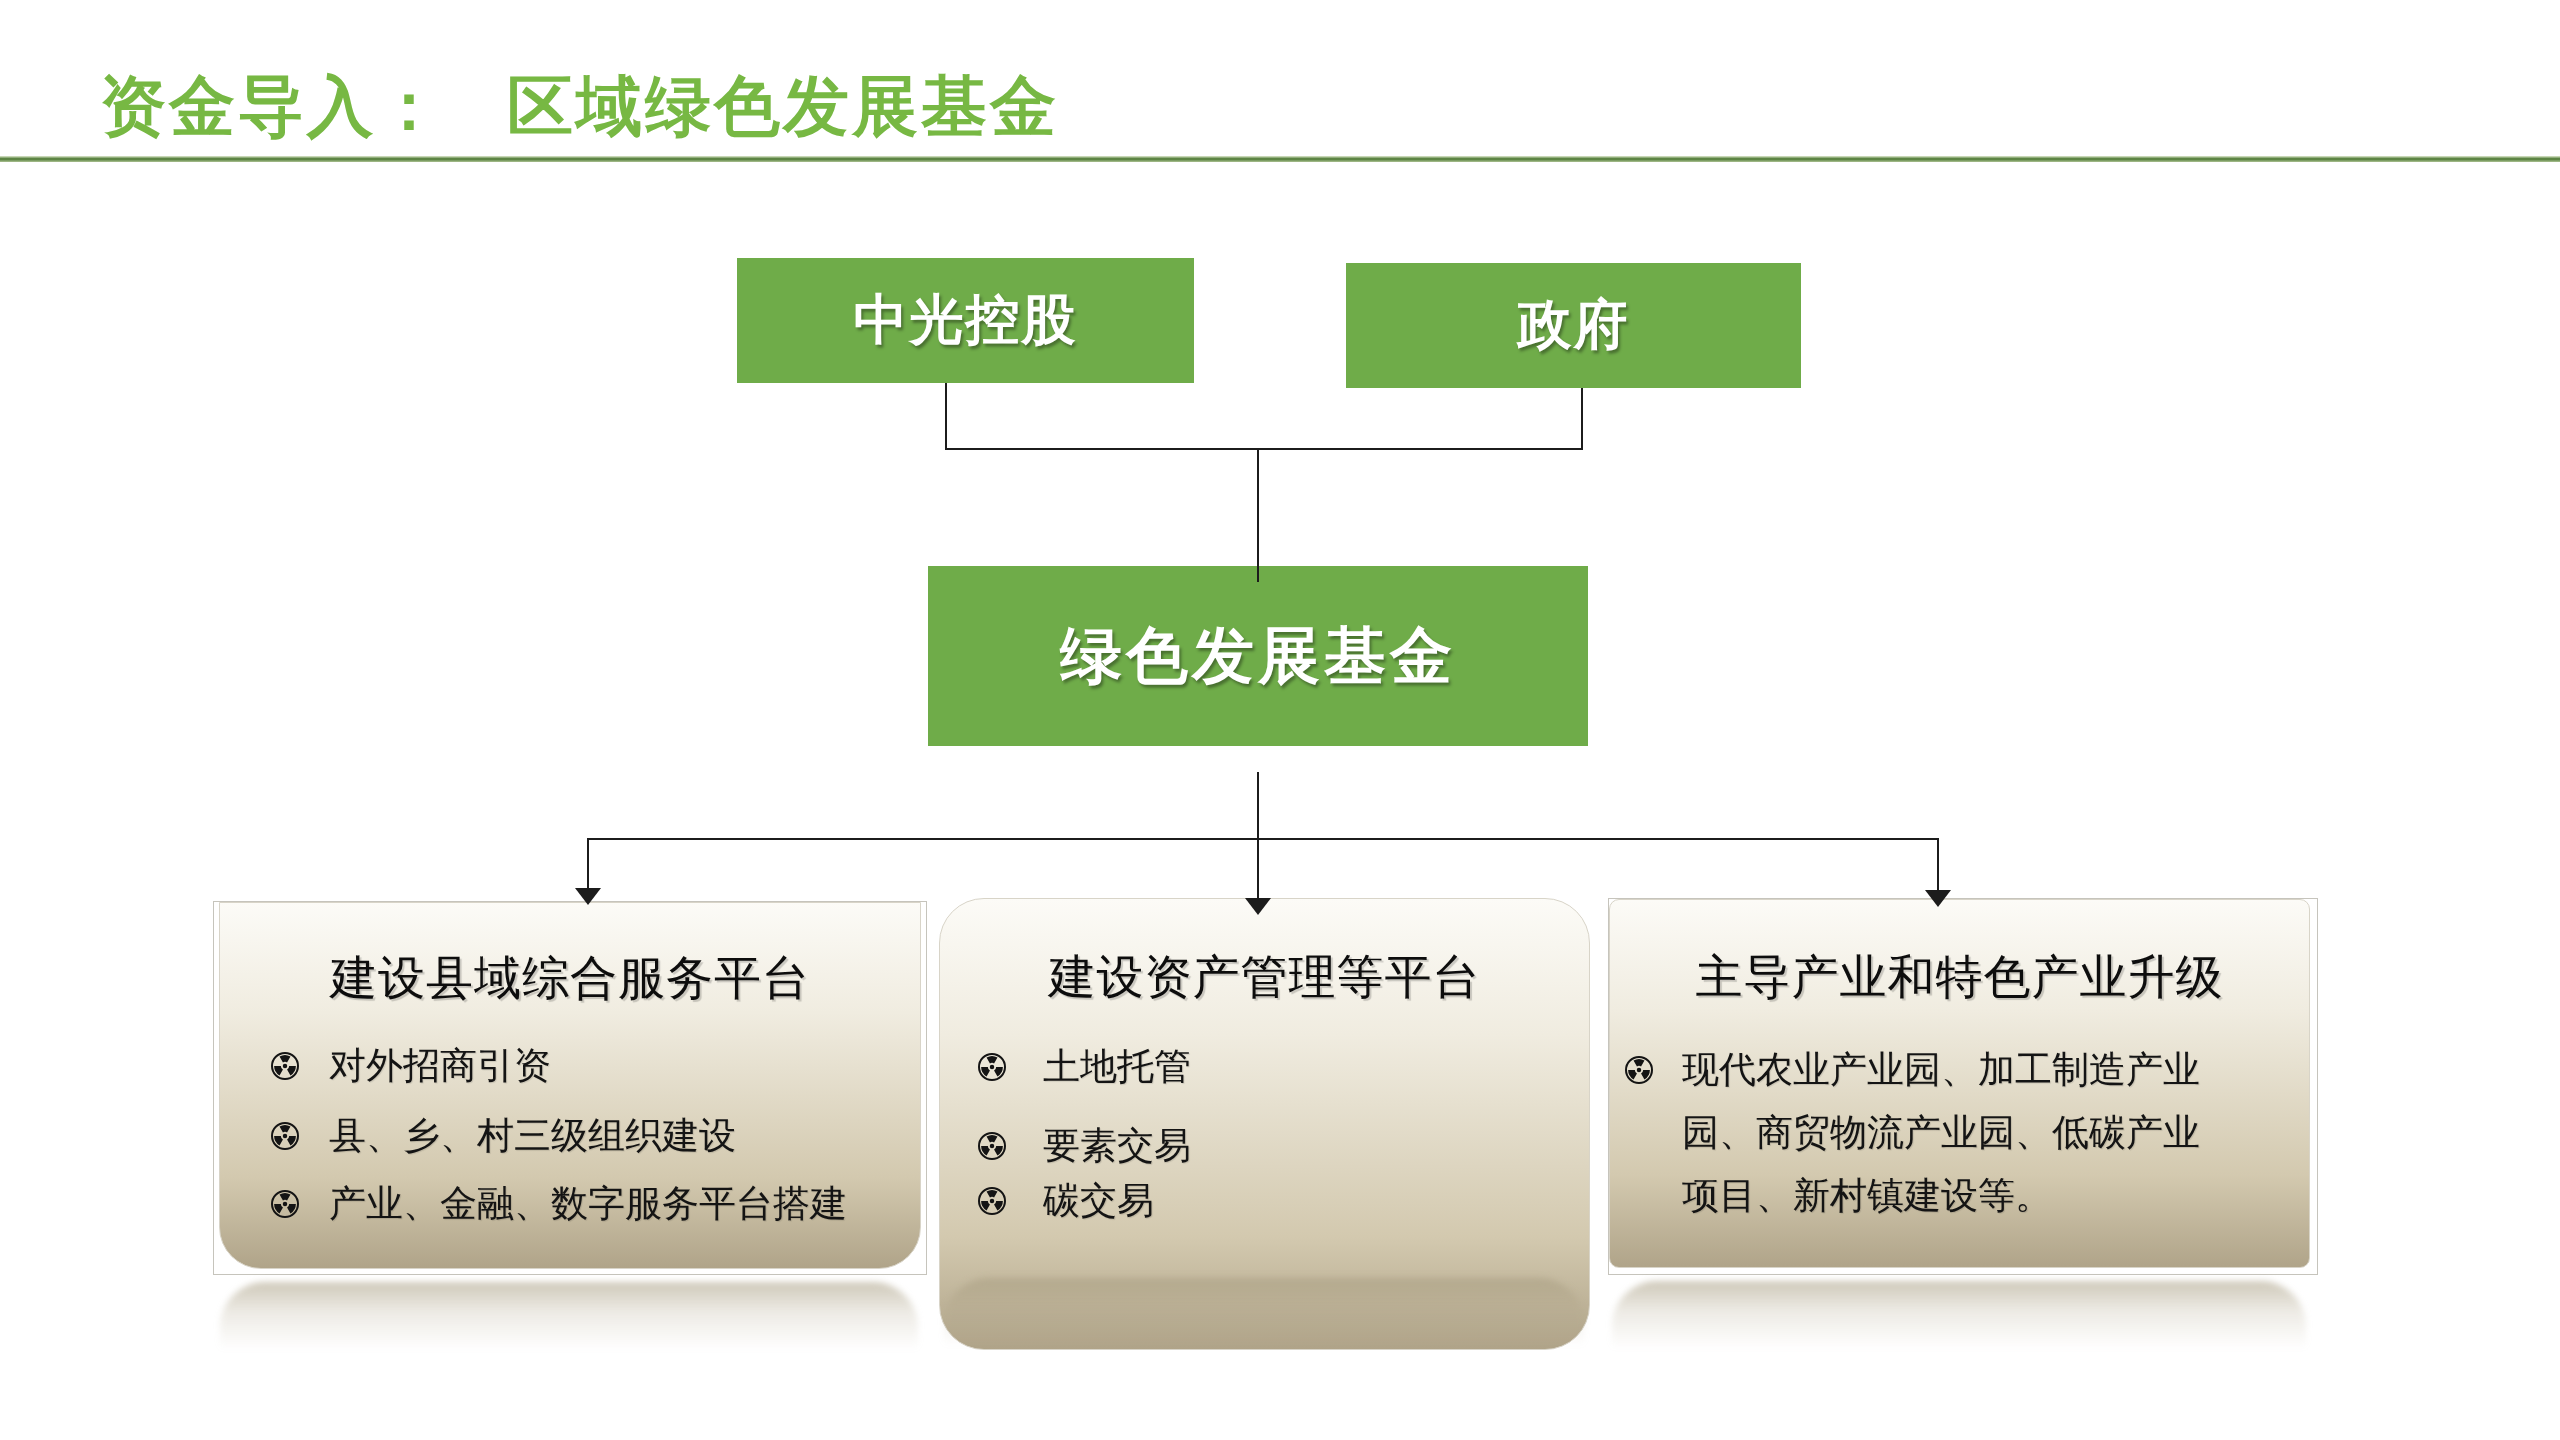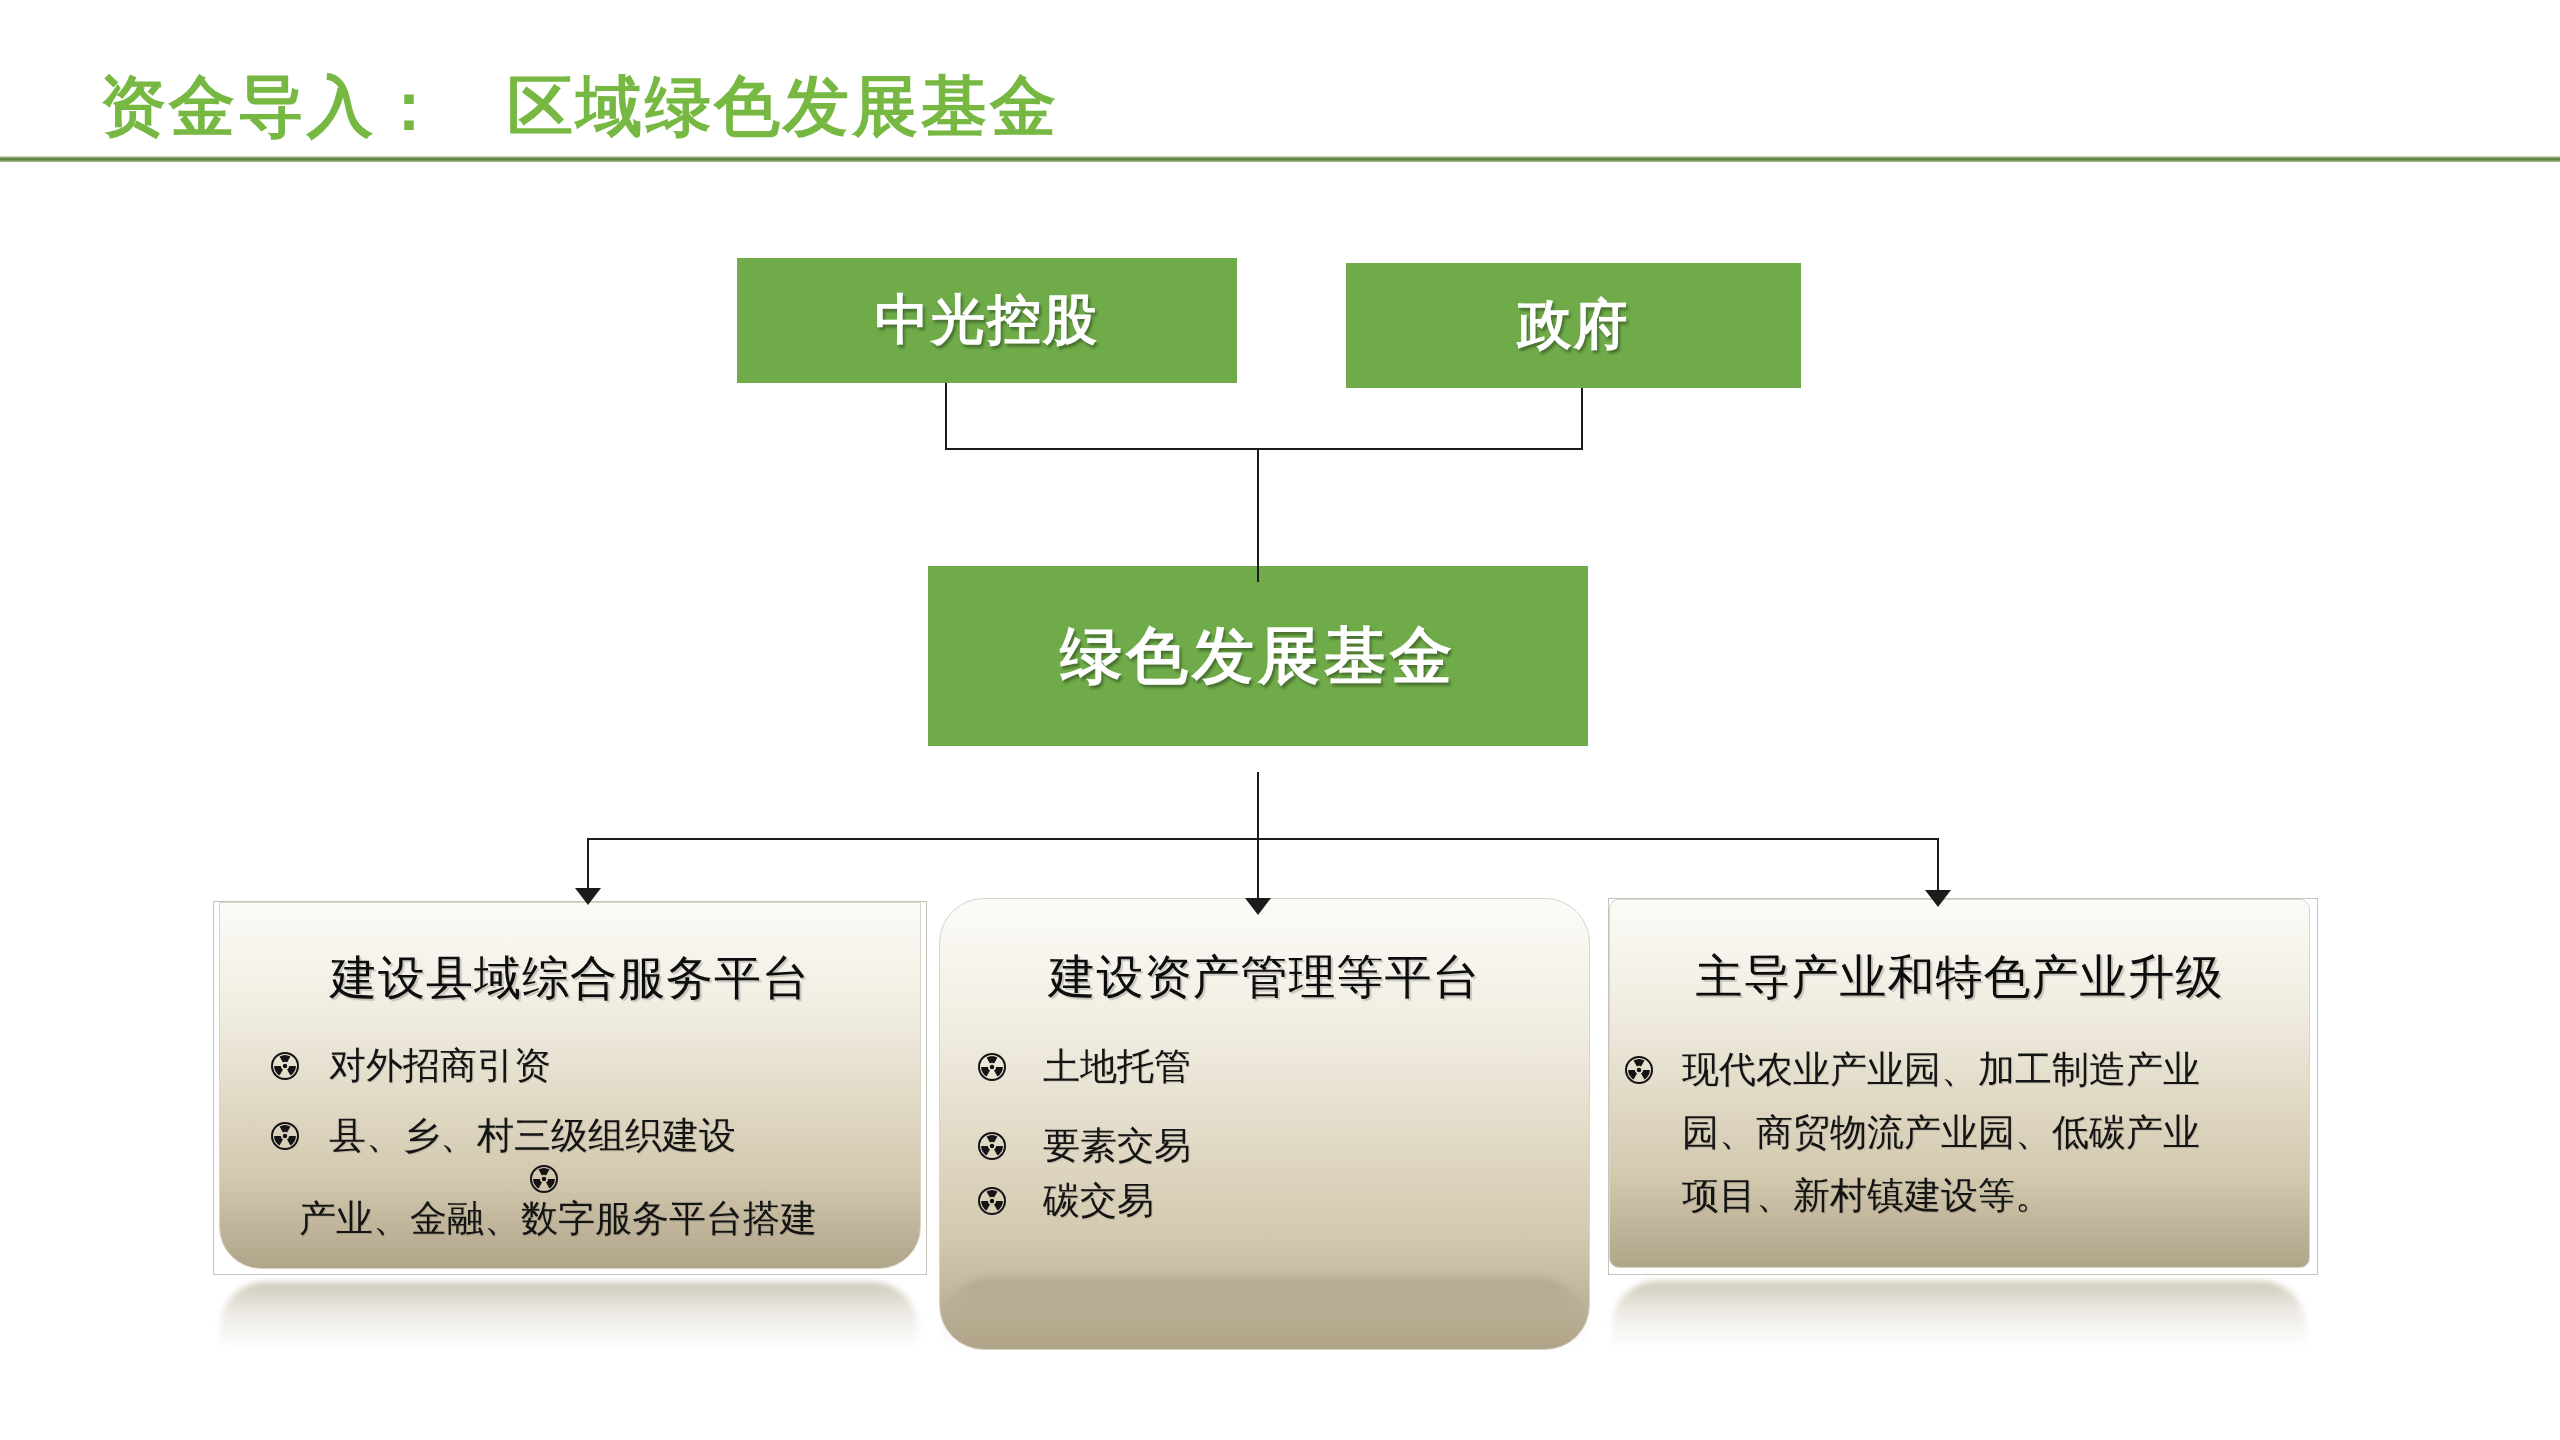--- a/index.html
+++ b/index.html
@@ -18,21 +18,21 @@
   #title-rule{
     position:absolute;left:0;top:156px;width:2560px;height:6px;
     background:linear-gradient(to bottom,#c7d7b5 0%,#c7d7b5 22%,#5d8544 28%,#5d8544 72%,#9cb583 78%,#9cb583 100%);
   }
   
   .gbox{
     position:absolute;background:var(--green);color:#fff;font-weight:bold;
     display:flex;align-items:center;justify-content:center;
     text-shadow:2px 3px 3px rgba(0,0,0,0.35);letter-spacing:2px;
   }
-  #node-zhongguang{left:737px;top:258px;width:500px;height:125px;font-size:54px;}
+  #node-zhongguang{left:737px;top:258px;width:457px;height:125px;font-size:54px;}
   #node-government{left:1346px;top:263px;width:455px;height:125px;font-size:54px;}
   #node-fund{left:928px;top:566px;width:660px;height:180px;font-size:62px;letter-spacing:4px;}
   
   .cline{position:absolute;background:var(--connector);z-index:5;}
   .vline{width:2px;}
   .hline{height:2px;}
   .arrow-head{
     position:absolute;width:0;height:0;z-index:6;
     border-left:13px solid transparent;border-right:13px solid transparent;
     border-top:17px solid var(--connector);
@@ -112,21 +112,21 @@
       <div class="card-row" style="left:50px;top:211px;">
         <svg class="bullet" viewBox="0 0 24 24">
           <circle cx="12" cy="12" r="10.4" fill="none" stroke="#141414" stroke-width="1.6"></circle>
           <circle cx="12" cy="12" r="1.8" fill="#141414"></circle>
           <path d="M9,6.8 A6,6 0 0 1 15,6.8" fill="none" stroke="#141414" stroke-width="5.4"></path>
           <path d="M18,12 A6,6 0 0 1 15,17.2" fill="none" stroke="#141414" stroke-width="5.4"></path>
           <path d="M9,17.2 A6,6 0 0 1 6,12" fill="none" stroke="#141414" stroke-width="5.4"></path>
         </svg>
         <span style="margin-left:29px;">县、乡、村三级组织建设</span>
       </div>
-      <div class="card-row" style="left:50px;top:261px;flex-direction:column;">
+      <div class="card-row" style="left:50px;top:279px;">
         <svg class="bullet" viewBox="0 0 24 24">
           <circle cx="12" cy="12" r="10.4" fill="none" stroke="#141414" stroke-width="1.6"></circle>
           <circle cx="12" cy="12" r="1.8" fill="#141414"></circle>
           <path d="M9,6.8 A6,6 0 0 1 15,6.8" fill="none" stroke="#141414" stroke-width="5.4"></path>
           <path d="M18,12 A6,6 0 0 1 15,17.2" fill="none" stroke="#141414" stroke-width="5.4"></path>
           <path d="M9,17.2 A6,6 0 0 1 6,12" fill="none" stroke="#141414" stroke-width="5.4"></path>
         </svg>
         <span style="margin-left:29px;">产业、金融、数字服务平台搭建</span>
       </div>
     </div>

